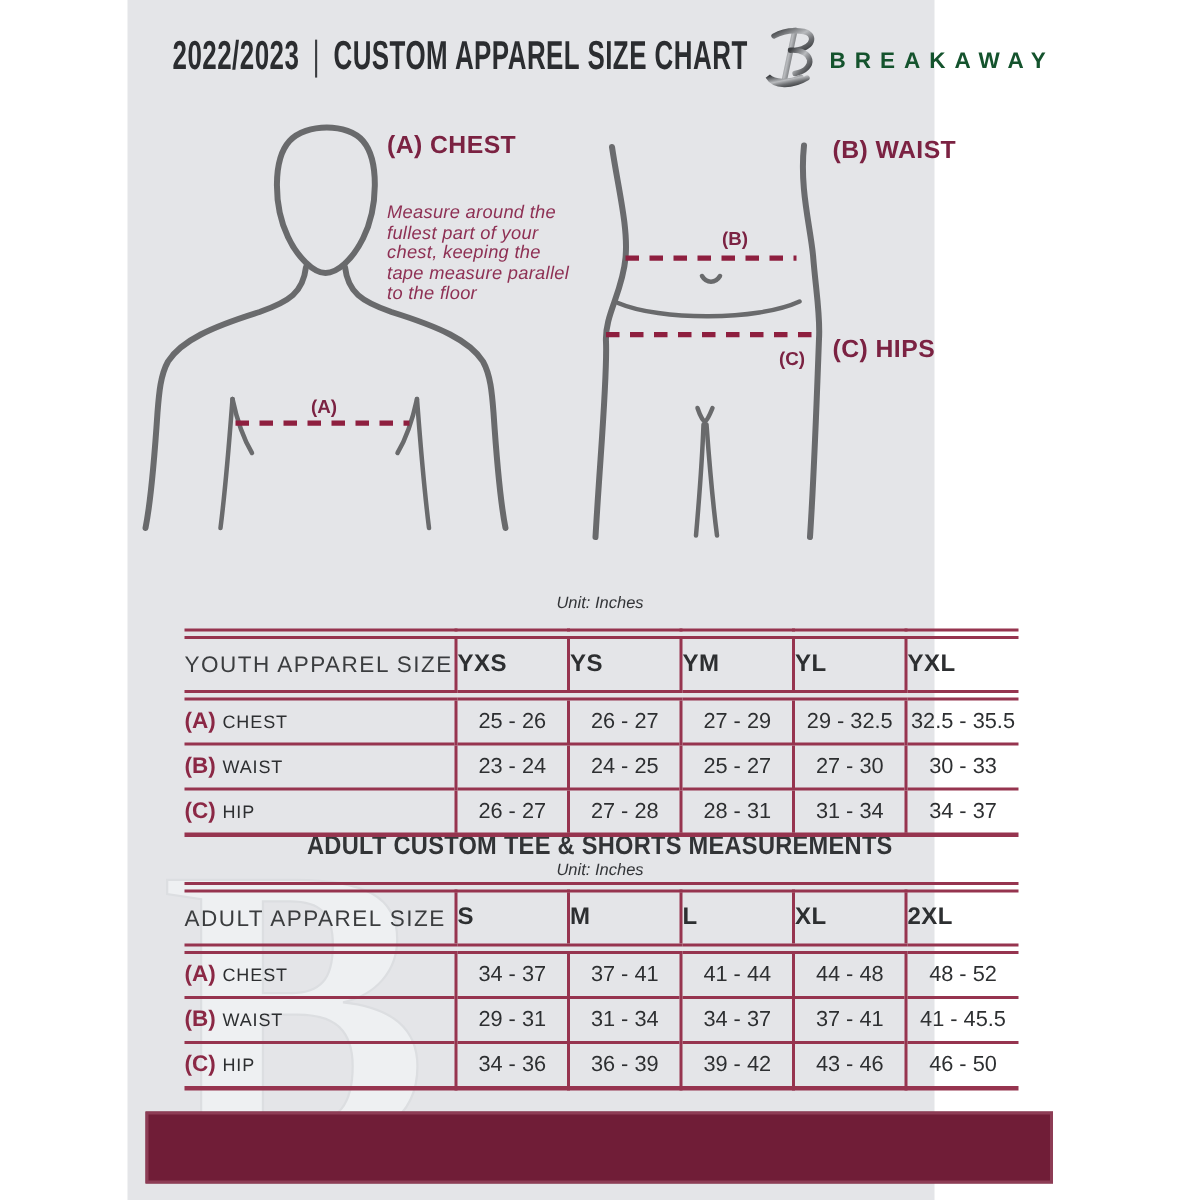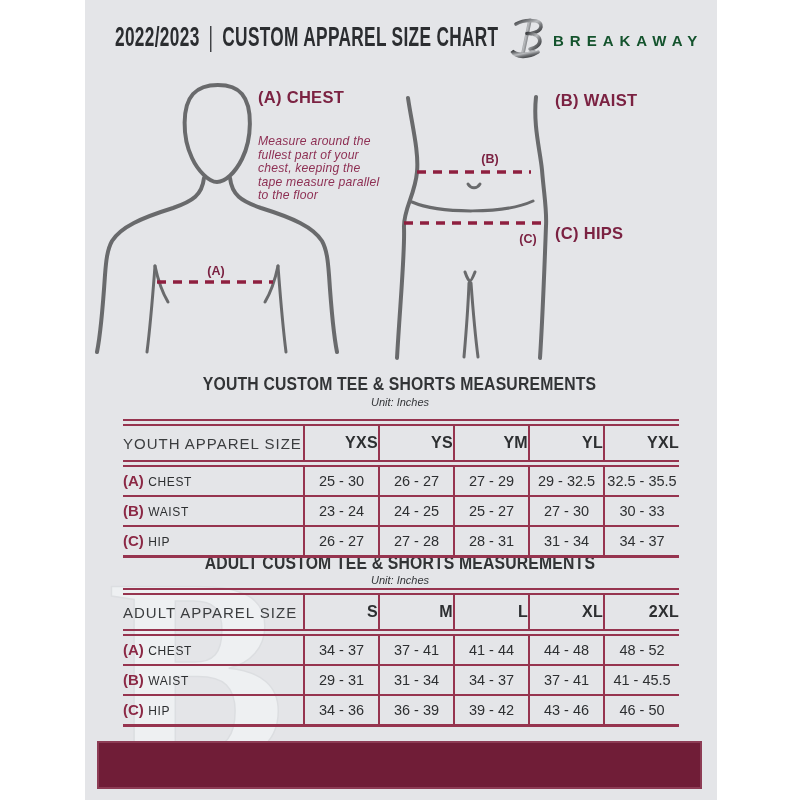--- a/index.html
+++ b/index.html
@@ -1,18 +1,18 @@
 <!DOCTYPE html>
 <html><head>
 <meta charset="utf-8">
 <style>
   html,body{margin:0;padding:0;background:#fff;}
   .canvas{position:relative;width:800px;height:800px;background:#ffffff;overflow:hidden;
           font-family:"Liberation Sans",sans-serif;}
-  .page{position:absolute;left:85px;top:0;width:632px;height:800px;background:#e4e5e8;}
+  .page{position:absolute;left:85px;top:0;width:538px;height:800px;background:#e4e5e8;}
 
   
   .hdr{position:absolute;left:30px;top:22px;height:30px;white-space:nowrap;}
   .hdr-inner{display:inline-block;transform:scaleX(.64);transform-origin:left center;
              font-weight:700;font-size:27px;line-height:30px;color:#2b2d30;letter-spacing:.5px;}
   .hdr-sep{display:inline-block;margin:0 14px;font-weight:400;color:#3a3c3f;}
   .logo{position:absolute;left:425px;top:16px;}
   .brand{position:absolute;left:468px;top:32px;font-weight:700;font-size:15px;
          letter-spacing:6px;color:#14532d;white-space:nowrap;}
 
@@ -40,21 +40,21 @@
   .sizes{position:absolute;left:38px;width:556px;border-collapse:collapse;table-layout:fixed;
          border-top:7px double #96344f;border-bottom:3px solid #96344f;z-index:2;}
   .yt-pos{top:419px;} .ad-pos{top:588px;}
   .sizes col.lab{width:181px;} .sizes col.sz{width:75px;}
   .sizes th,.sizes td{padding:0;background:transparent;}
   .sizes thead th{height:34px;border-bottom:7px double #96344f;}
   .sizes tbody td,.sizes tbody th{height:28px;border-top:2px solid #96344f;}
   .sizes tbody tr:first-child td,.sizes tbody tr:first-child th{border-top:none;}
   .sizes .vline{border-left:2px solid #96344f;}
   .cell-num{font-size:14.5px;color:#2d2f31;text-align:center;font-weight:400;}
-  .col-size{font-size:16px;font-weight:700;color:#2d2f31;text-align:right;letter-spacing:.3px;}
+  .col-size{font-size:16px;font-weight:700;color:#2d2f31;text-align:left;letter-spacing:.3px;}
   .lab-head{font-size:15px;font-weight:400;color:#3b3d3f;text-align:left;padding-left:14px;letter-spacing:1px;}
   .row-lab{text-align:left;padding-left:14px;font-weight:400;white-space:nowrap;}
   .row-lab .pfx{font-weight:700;color:#8b2845;font-size:15px;}
   .row-lab .lbl{font-size:12px;color:#2d2f31;letter-spacing:.6px;}
 
   
   .wm{position:absolute;left:22px;top:538px;font-family:"Liberation Serif",serif;font-weight:700;
       font-size:268px;line-height:1;color:#eef0f2;-webkit-text-stroke:1.5px #dcdee1;z-index:1;}
   .footer-bar{position:absolute;left:12px;top:741px;width:601px;height:44px;background:#701d37;
               border:2px solid #8d3c55;z-index:3;}
@@ -122,21 +122,20 @@
     <div class="sec-b b-chest">Measure around the
 fullest part of your
 chest, keeping the
 tape measure parallel
 to the floor</div>
     <div class="sec-h h-waist">(B) WAIST</div>
     <div class="sec-h h-hips">(C) HIPS</div>
 
     <div class="wm">B</div>
 
-    <div class="tbl-title yt-title"><span class="sq">YOUTH CUSTOM TEE &amp; SHORTS MEASUREMENTS</span></div>
     <div class="tbl-unit yt-unit">Unit: Inches</div>
     <table class="sizes yt-pos">
       <colgroup>
           <col class="lab">
           <col class="sz">
           <col class="sz">
           <col class="sz">
           <col class="sz">
           <col class="sz">
         </colgroup>
@@ -146,21 +145,21 @@
           <th class="col-size vline">YXS</th>
           <th class="col-size vline">YS</th>
           <th class="col-size vline">YM</th>
           <th class="col-size vline">YL</th>
           <th class="col-size vline">YXL</th>
         </tr>
       </thead>
       <tbody>
         <tr>
           <th class="row-lab"><span class="pfx">(A)</span> <span class="lbl">CHEST</span></th>
-          <td class="cell-num vline">25 - 30</td>
+          <td class="cell-num vline">25 - 26</td>
           <td class="cell-num vline">26 - 27</td>
           <td class="cell-num vline">27 - 29</td>
           <td class="cell-num vline">29 - 32.5</td>
           <td class="cell-num vline">32.5 - 35.5</td>
         </tr>
         <tr>
           <th class="row-lab"><span class="pfx">(B)</span> <span class="lbl">WAIST</span></th>
           <td class="cell-num vline">23 - 24</td>
           <td class="cell-num vline">24 - 25</td>
           <td class="cell-num vline">25 - 27</td>

